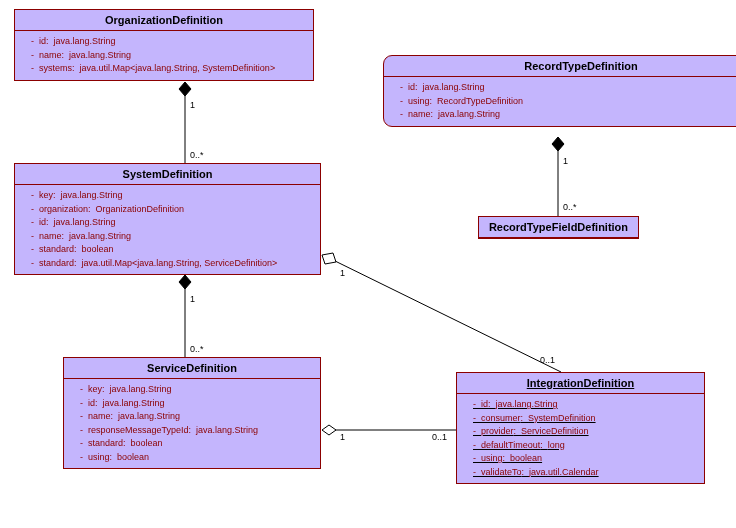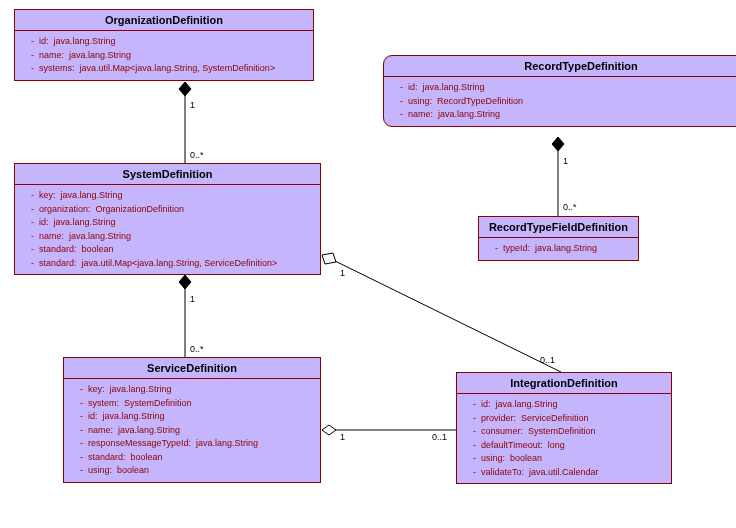--- a/index.html
+++ b/index.html
@@ -77,44 +77,40 @@
     <div class="attr-line">-&nbsp;&nbsp;<span>organization</span>:&nbsp;&nbsp;<span>OrganizationDefinition</span></div>
     <div class="attr-line">-&nbsp;&nbsp;<span>id</span>:&nbsp;&nbsp;<span>java.lang.String</span></div>
     <div class="attr-line">-&nbsp;&nbsp;<span>name</span>:&nbsp;&nbsp;<span>java.lang.String</span></div>
     <div class="attr-line">-&nbsp;&nbsp;<span>standard</span>:&nbsp;&nbsp;<span>boolean</span></div>
     <div class="attr-line">-&nbsp;&nbsp;<span>standard</span>:&nbsp;&nbsp;<span>java.util.Map&lt;java.lang.String, ServiceDefinition&gt;</span></div>
   </div>
 </div>
 
 <div class="class-box" style="left:478px; top:216px; width:161px;">
   <div class="class-title">RecordTypeFieldDefinition</div>
-  <div class="class-attrs">
-    <div class="attr-line">-&nbsp;&nbsp;<span>typeId</span>:&nbsp;&nbsp;<span>java.lang.String</span></div>
-  </div>
 </div>
 
 <div class="class-box" style="left:63px; top:357px; width:258px;">
   <div class="class-title">ServiceDefinition</div>
   <div class="class-attrs">
     <div class="attr-line">-&nbsp;&nbsp;<span>key</span>:&nbsp;&nbsp;<span>java.lang.String</span></div>
-    <div class="attr-line">-&nbsp;&nbsp;<span>system</span>:&nbsp;&nbsp;<span>SystemDefinition</span></div>
     <div class="attr-line">-&nbsp;&nbsp;<span>id</span>:&nbsp;&nbsp;<span>java.lang.String</span></div>
     <div class="attr-line">-&nbsp;&nbsp;<span>name</span>:&nbsp;&nbsp;<span>java.lang.String</span></div>
     <div class="attr-line">-&nbsp;&nbsp;<span>responseMessageTypeId</span>:&nbsp;&nbsp;<span>java.lang.String</span></div>
     <div class="attr-line">-&nbsp;&nbsp;<span>standard</span>:&nbsp;&nbsp;<span>boolean</span></div>
     <div class="attr-line">-&nbsp;&nbsp;<span>using</span>:&nbsp;&nbsp;<span>boolean</span></div>
   </div>
 </div>
 
-<div class="class-box" style="left:456px; top:372px; width:216px;">
+<div class="class-box" style="left:456px; top:372px; width:249px;text-decoration:underline;">
   <div class="class-title">IntegrationDefinition</div>
   <div class="class-attrs">
     <div class="attr-line">-&nbsp;&nbsp;<span>id</span>:&nbsp;&nbsp;<span>java.lang.String</span></div>
+    <div class="attr-line">-&nbsp;&nbsp;<span>consumer</span>:&nbsp;&nbsp;<span>SystemDefinition</span></div>
     <div class="attr-line">-&nbsp;&nbsp;<span>provider</span>:&nbsp;&nbsp;<span>ServiceDefinition</span></div>
-    <div class="attr-line">-&nbsp;&nbsp;<span>consumer</span>:&nbsp;&nbsp;<span>SystemDefinition</span></div>
     <div class="attr-line">-&nbsp;&nbsp;<span>defaultTimeout</span>:&nbsp;&nbsp;<span>long</span></div>
     <div class="attr-line">-&nbsp;&nbsp;<span>using</span>:&nbsp;&nbsp;<span>boolean</span></div>
     <div class="attr-line">-&nbsp;&nbsp;<span>validateTo</span>:&nbsp;&nbsp;<span>java.util.Calendar</span></div>
   </div>
 </div>
 
 <svg class="connectors">
 
   <line x1="185" y1="95" x2="185" y2="163" stroke="#000" stroke-width="1"></line>
   <polygon points="185,82 179,89 185,96 191,89" fill="#000" stroke="#000"></polygon>

